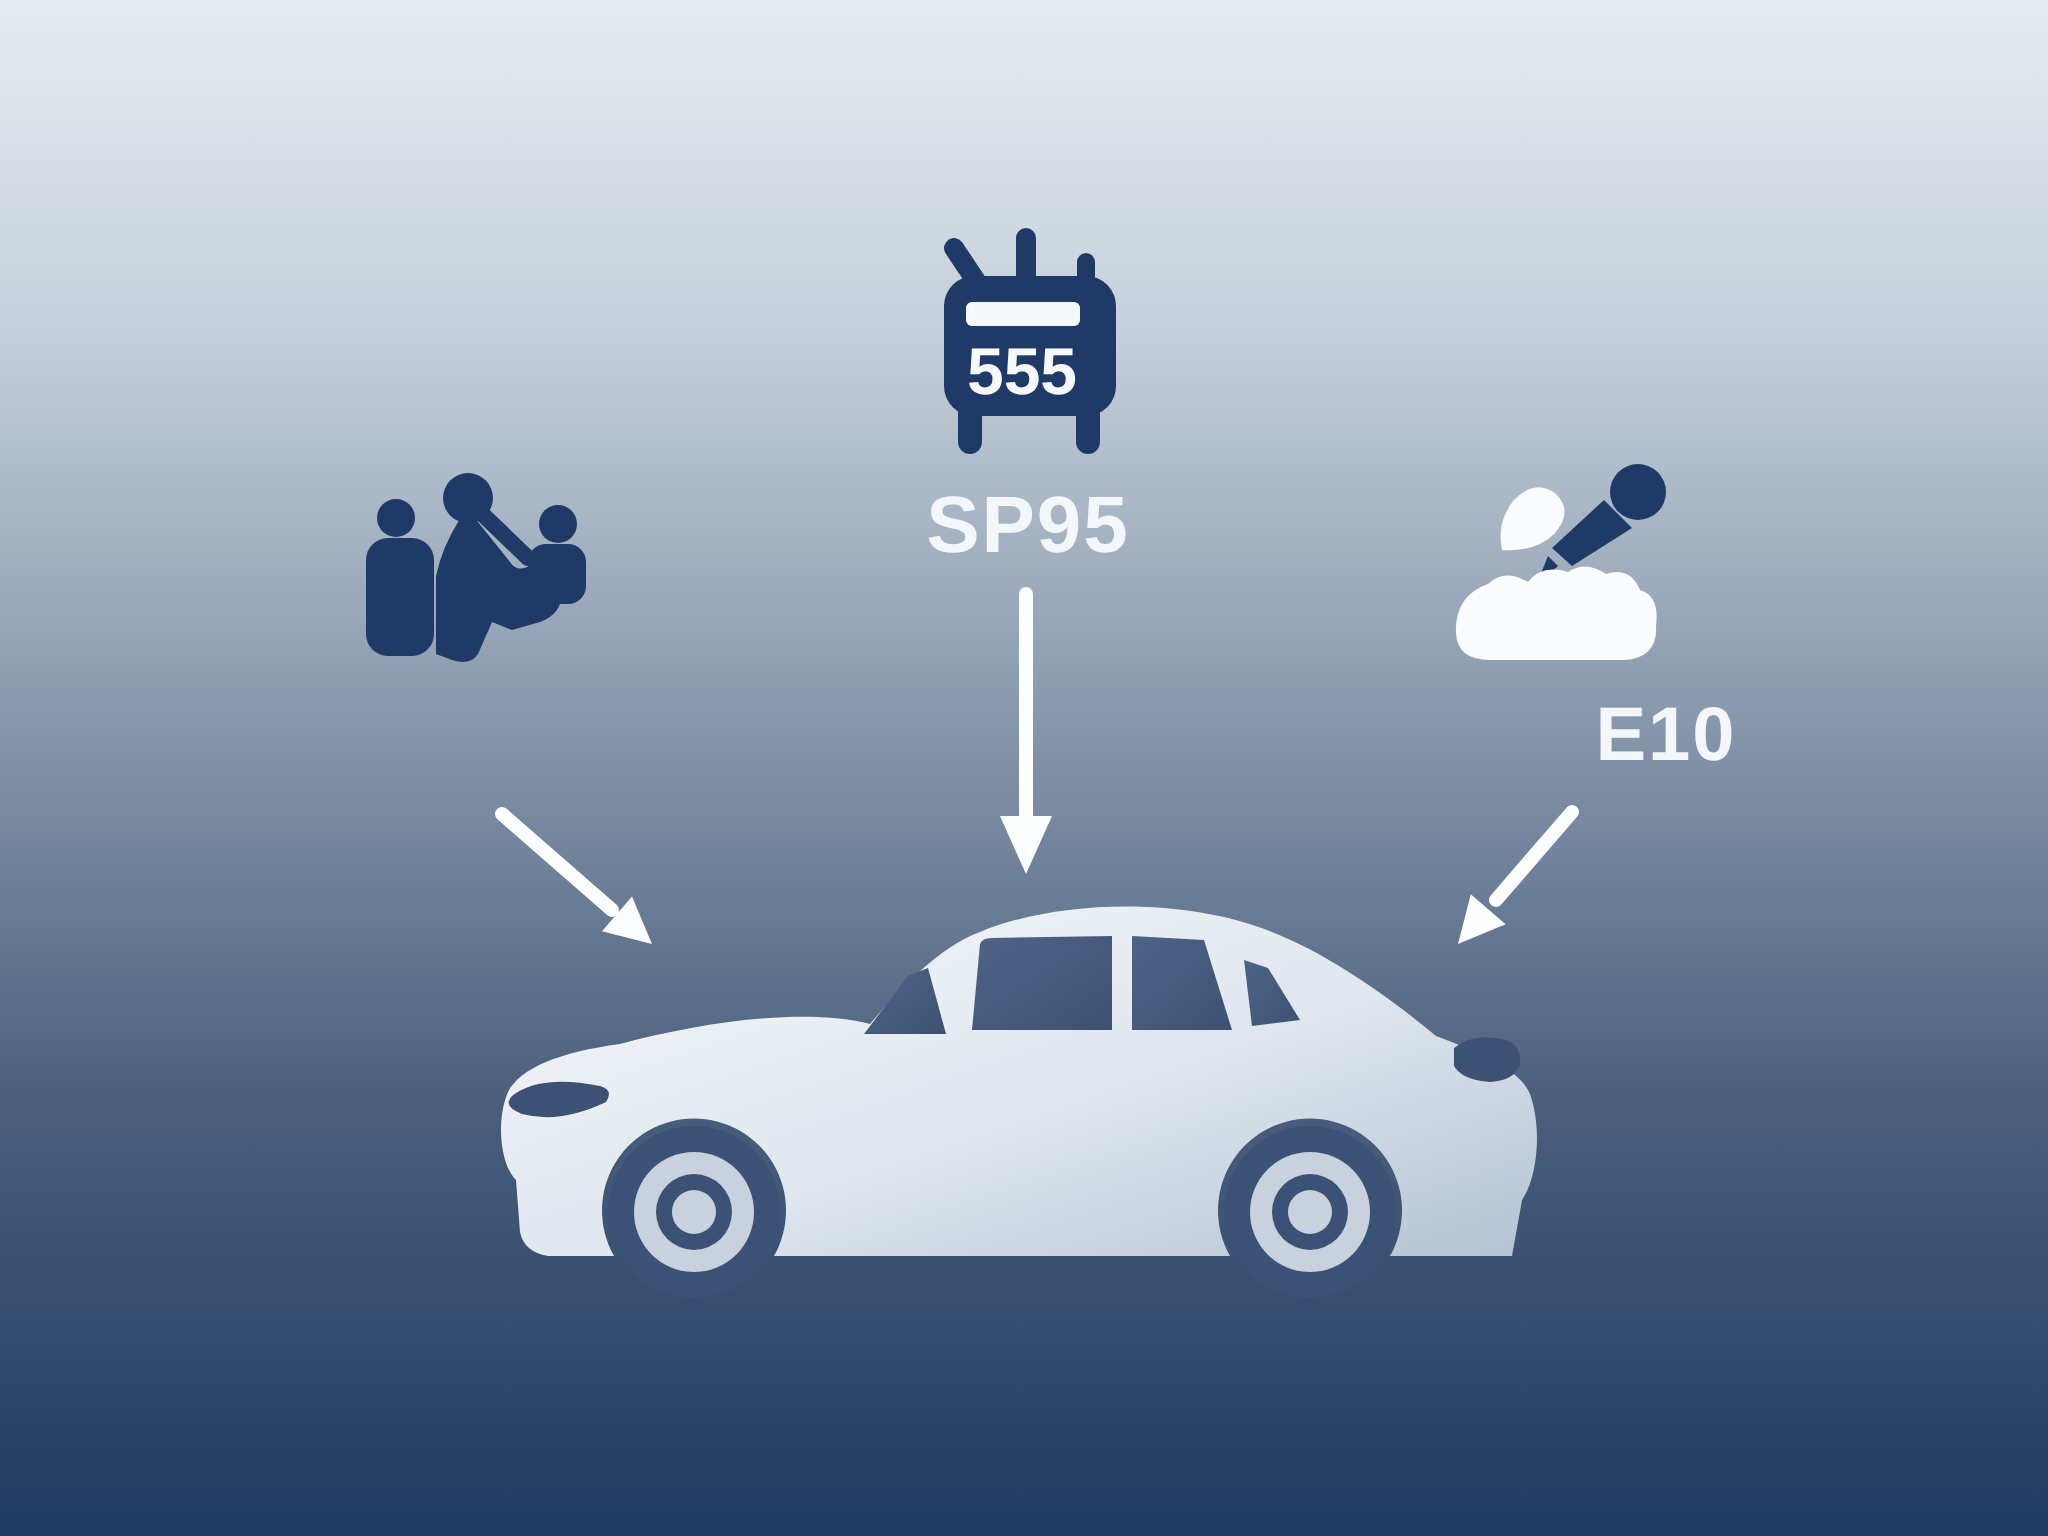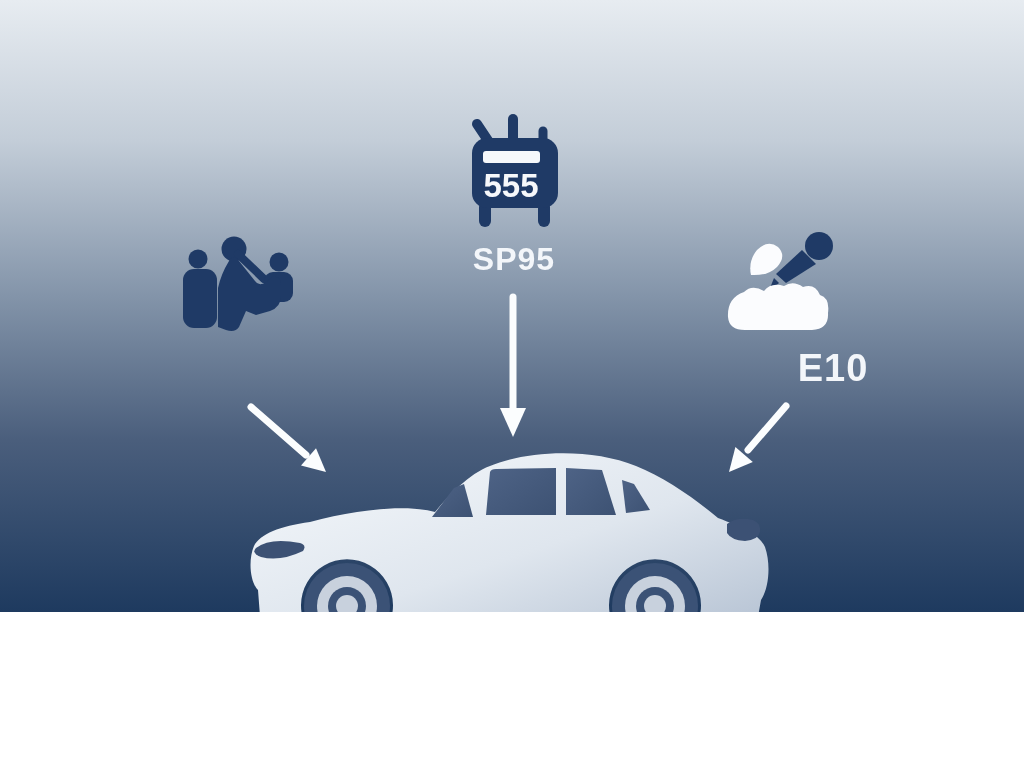--- a/index.html
+++ b/index.html
@@ -1,40 +1,40 @@
 <!DOCTYPE html>
 <html><head>
 <meta charset="utf-8">
 <style>
   html, body { margin: 0; padding: 0; }
   .canvas {
     position: relative;
     width: 1024px;
-    height: 612px;
+    height: 768px;
     overflow: hidden;
     background: linear-gradient(180deg,
       #e7ecf1 0%,
       #c3cdd8 23%,
       #8495aa 48%,
       #4a5e7c 72%,
       #1e3a5f 100%);
     font-family: "Liberation Sans", sans-serif;
   }
   .abs { position: absolute; }
   .fuel-label {
     position: absolute;
     transform: translateX(-50%);
     font-weight: 700;
     color: #f3f6fa;
     letter-spacing: 1px;
     white-space: nowrap;
     user-select: none;
   }
   .lbl-lg { font-size: 38px; }
-  .lbl-md { font-size: 32px; }
+  .lbl-md { font-size: 40px; }
   svg { display: block; }
 </style>
 </head>
 <body>
 
 <div class="canvas">
 
   <svg class="abs" style="left:178px; top:236px;" width="120" height="100" viewBox="0 0 120 100">
     <g fill="#1f3a66">
       <circle cx="20" cy="23" r="9.5"></circle>

